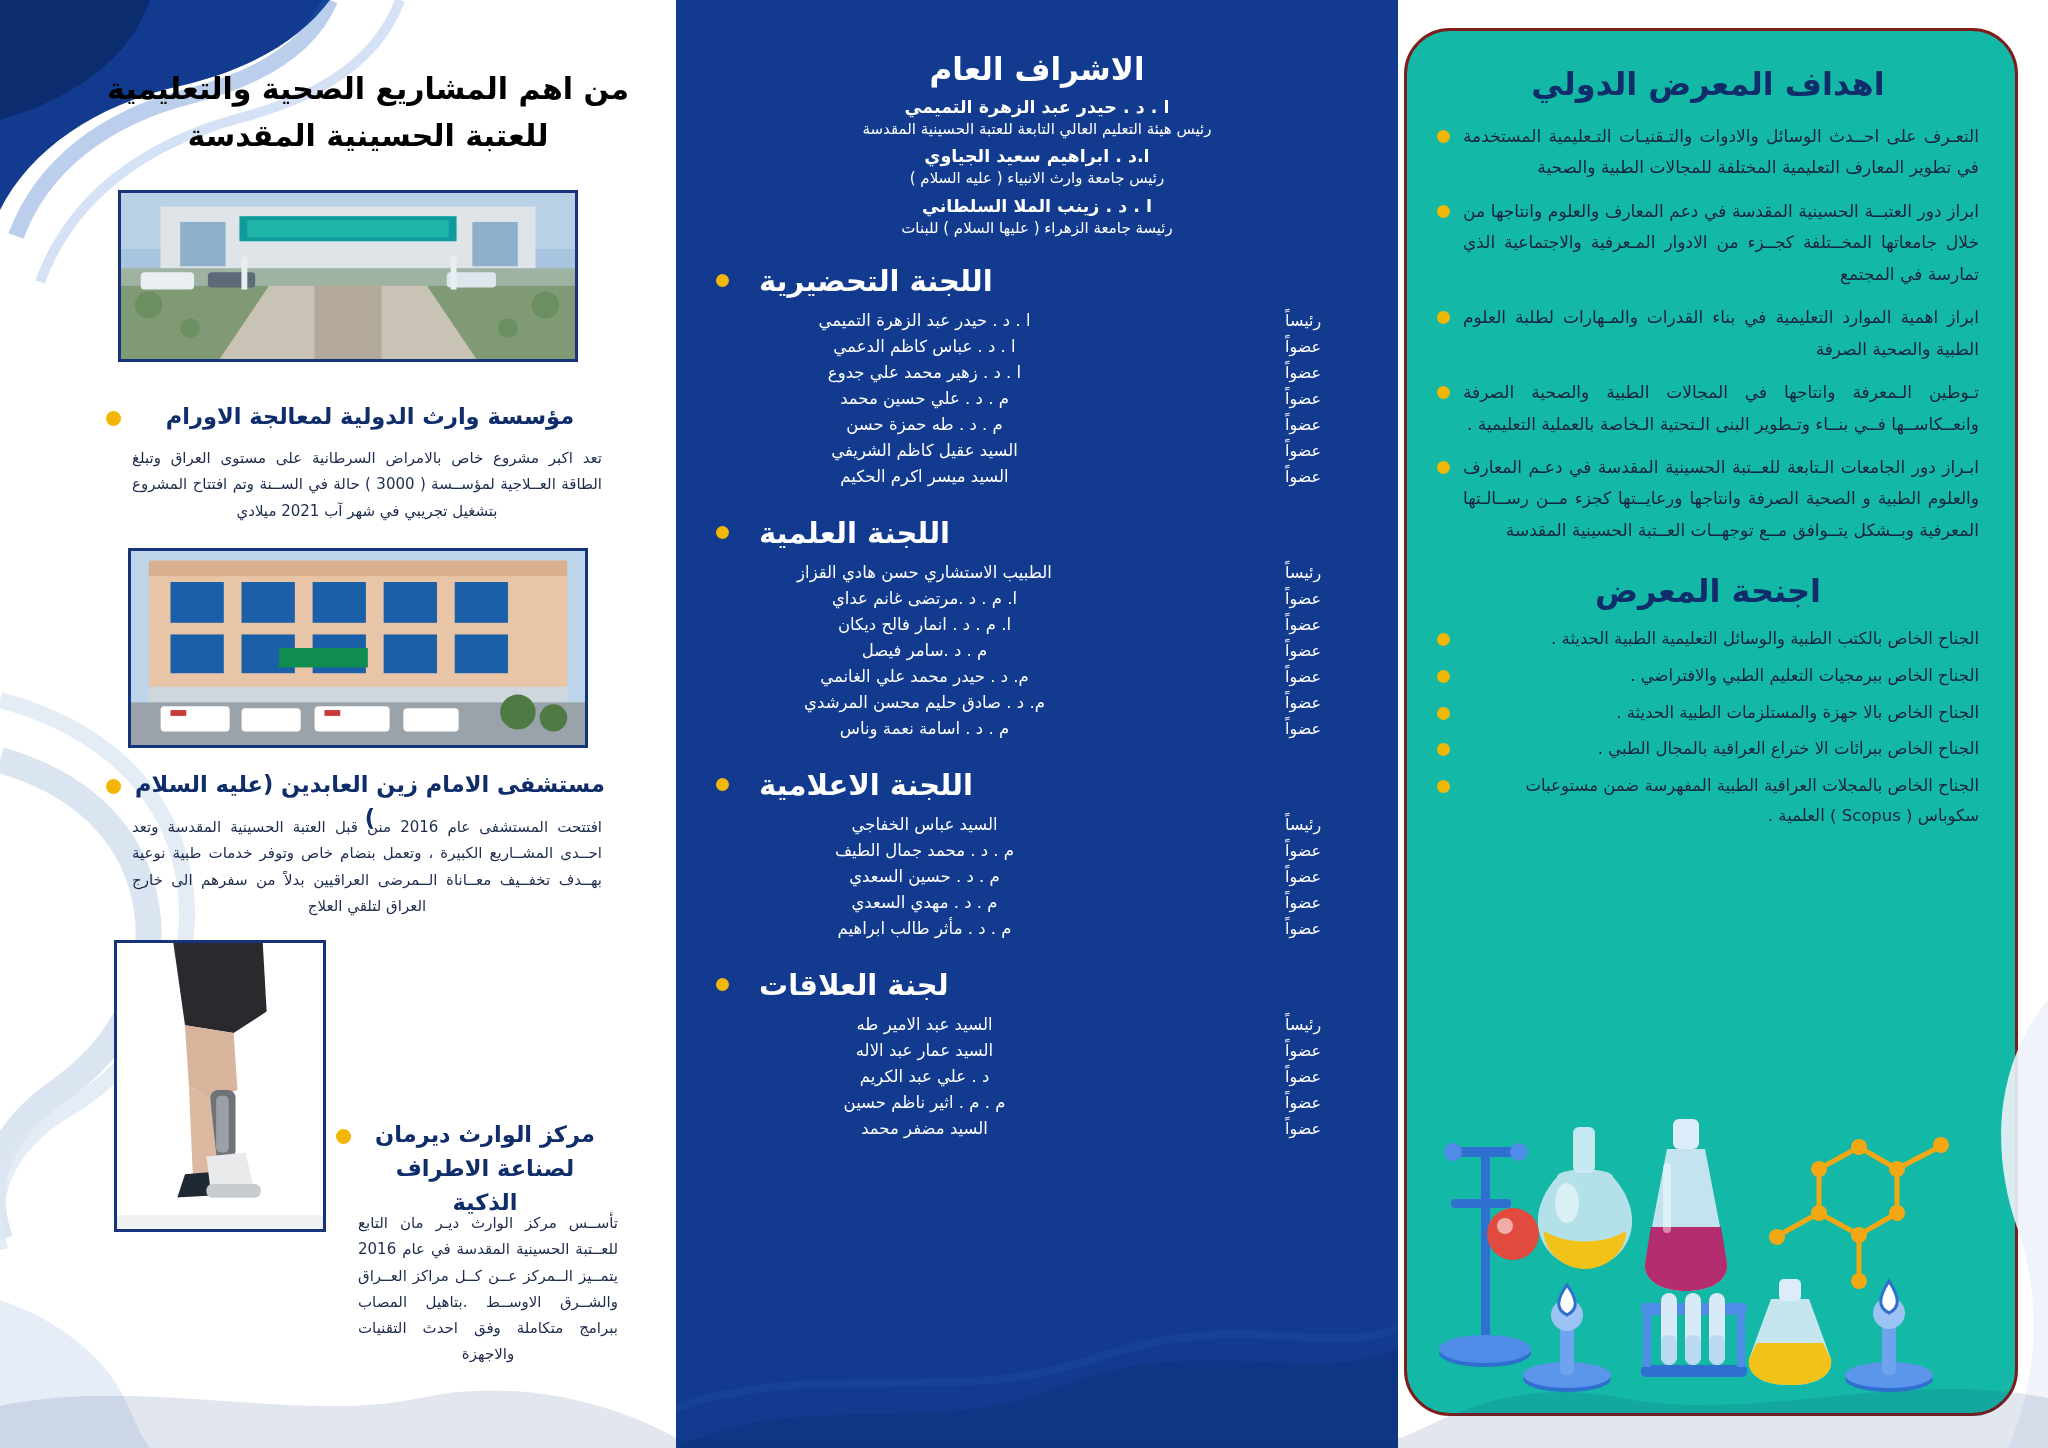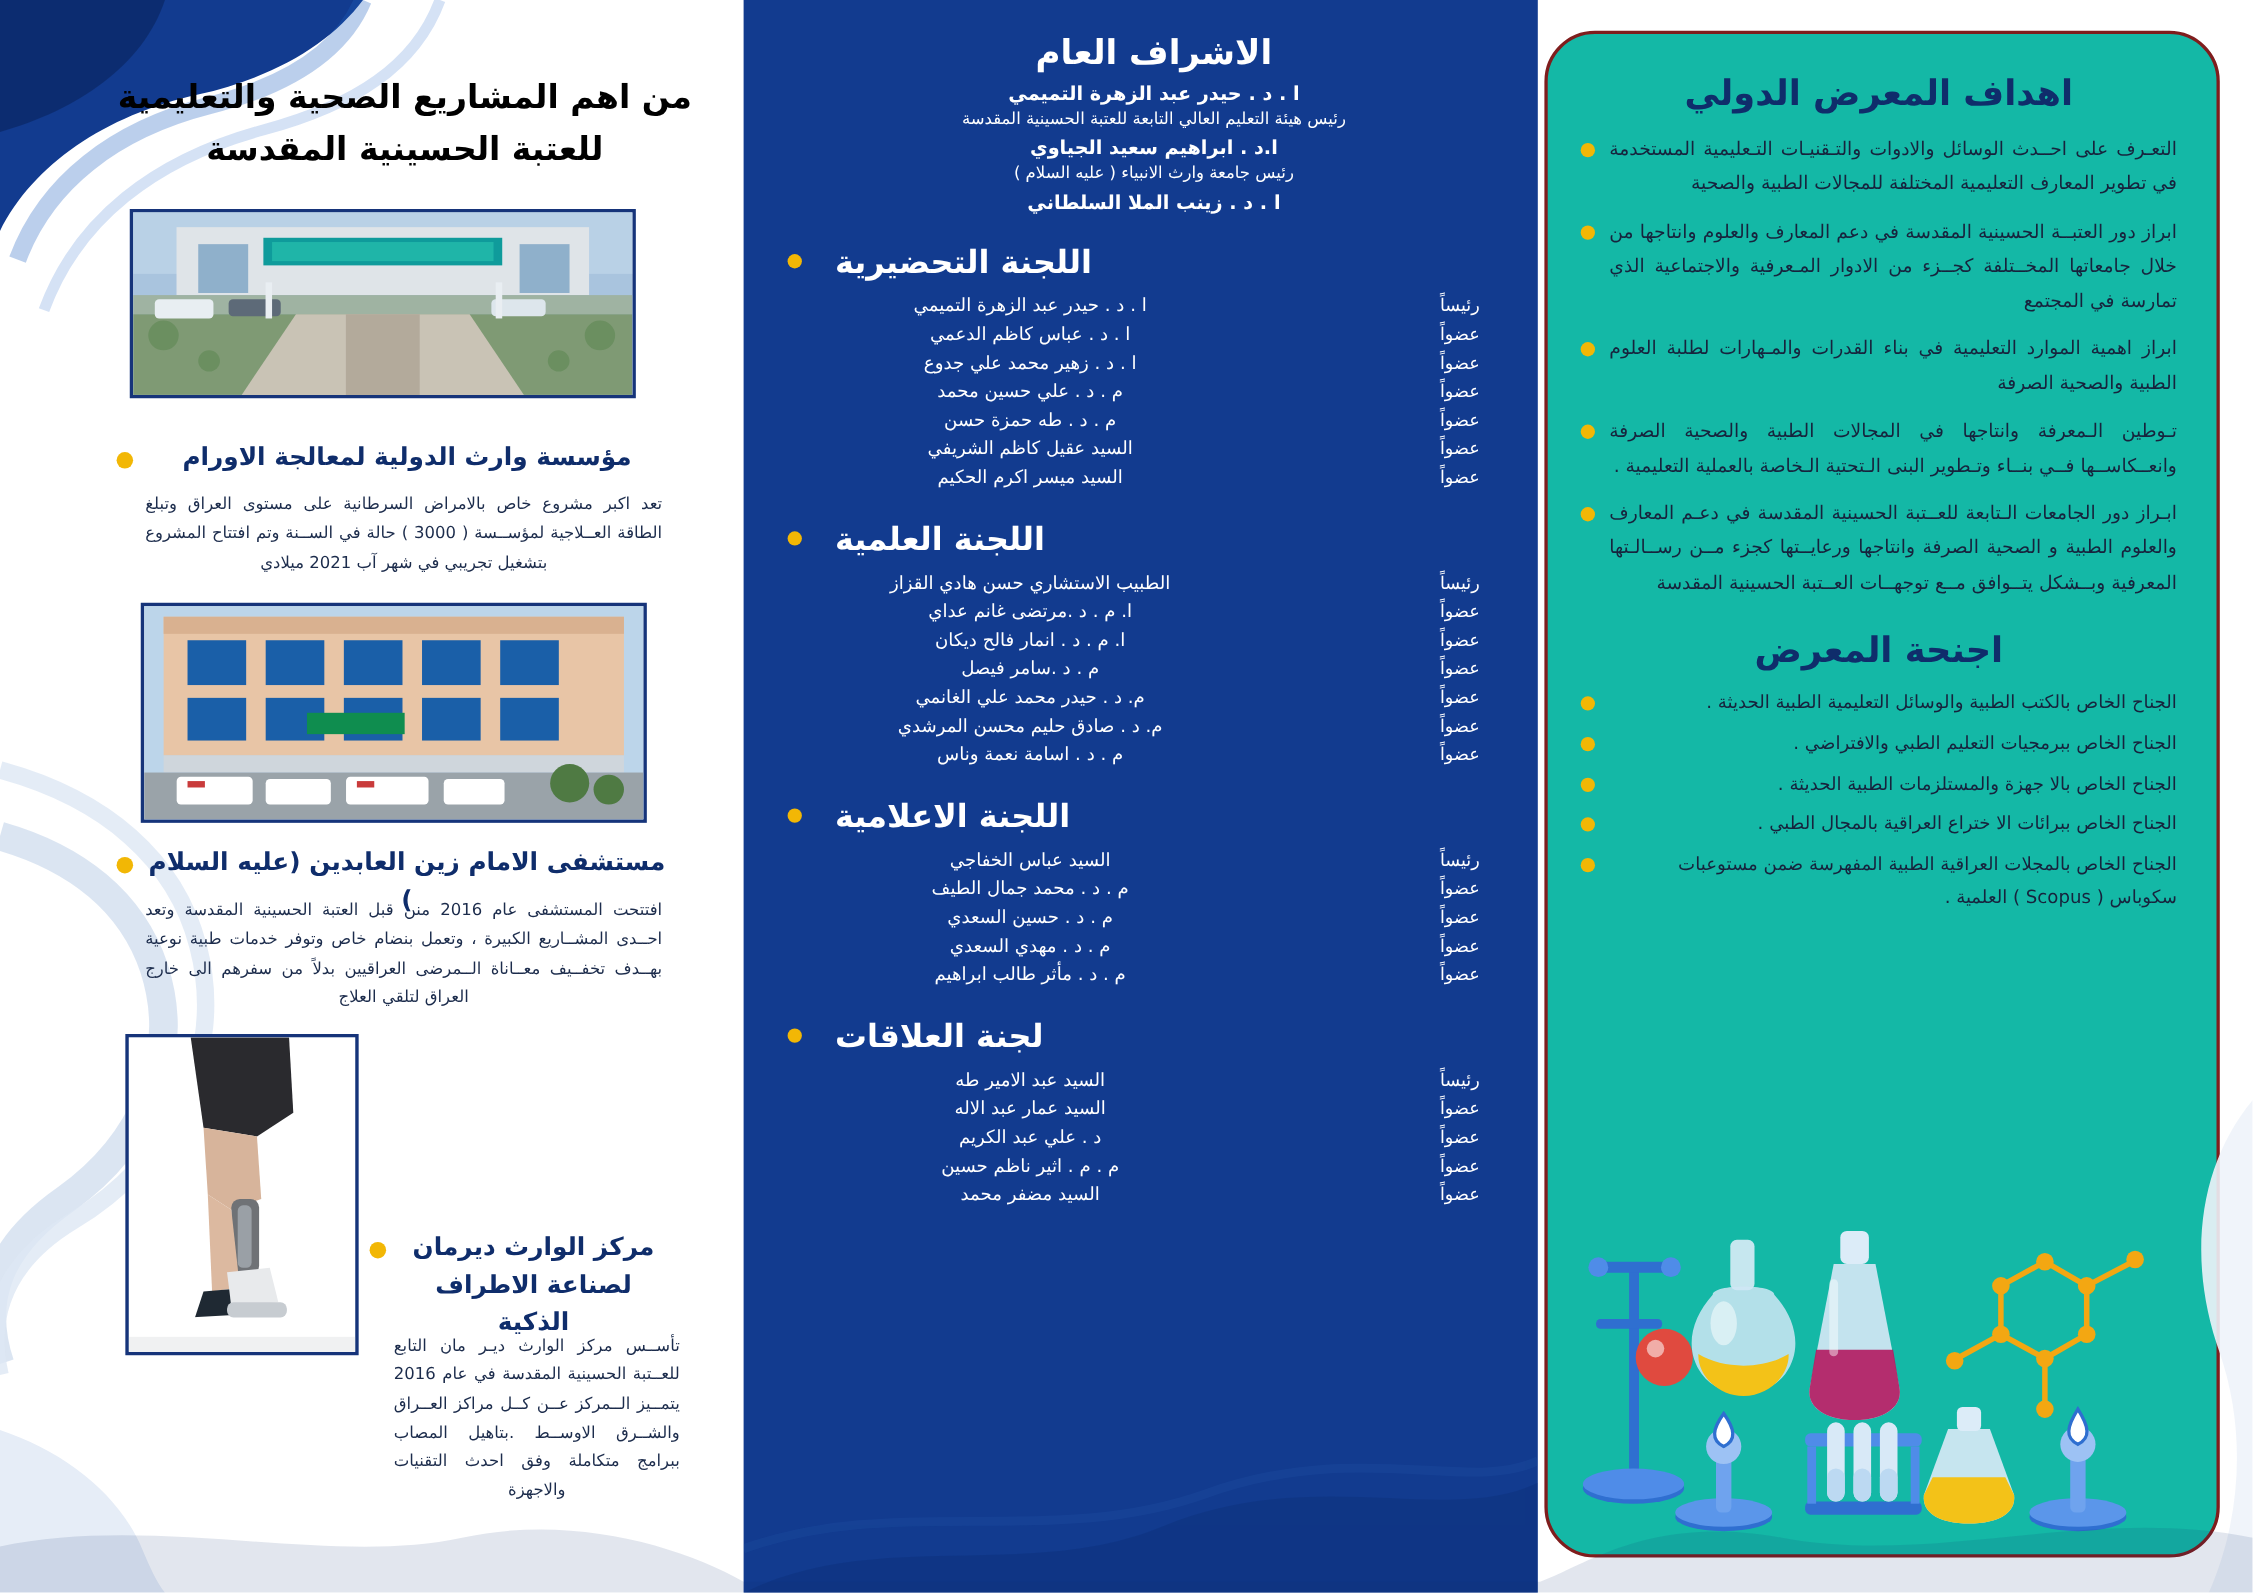--- a/index.html
+++ b/index.html
@@ -28,24 +28,25 @@
   
   .mid-col {
     position: absolute;
     left: 676px; top: 0;
     width: 722px; height: 1448px;
     background: #123b8f;
     overflow: hidden;
   }
   .mid-col .inner {
     position: relative;
-    padding: 30px 16px 20px 40px;
+    padding: 30px 40px 20px 40px;
     color: #ffffff;
     text-align: center;
     direction: rtl;
+    margin-top: 21px;
   }
 
   .mid-title {
     font-size: 31px; font-weight: bold; color: #ffffff;
     margin-bottom: 10px; letter-spacing: 0px;
   }
   .sup-name { font-size: 17.5px; font-weight: bold; margin-top: 7px; }
   .sup-role { font-size: 15px; font-weight: normal; margin-top: 2px; line-height: 1.35; }
 
   .sec-head {
@@ -275,20 +276,21 @@
       <div>
         <div class="sup-name">ا . د . حيدر عبد الزهرة التميمي</div>
         <div class="sup-role">رئيس هيئة التعليم العالي التابعة للعتبة الحسينية المقدسة</div>
       </div>
       <div>
         <div class="sup-name">ا.د . ابراهيم سعيد الجياوي</div>
         <div class="sup-role">رئيس جامعة وارث الانبياء ( عليه السلام )</div>
       </div>
       <div>
         <div class="sup-name">ا . د . زينب الملا السلطاني</div>
+        <div class="sup-role">رئيسة جامعة الزهراء ( عليها السلام ) للبنات</div>
       </div>
 
       <div class="sec-head">
         <span class="txt">اللجنة التحضيرية</span>
         <span class="dot"></span>
       </div>
       <table class="members">
         <tbody>
             <tr>
               <td class="role">رئيساً</td>

